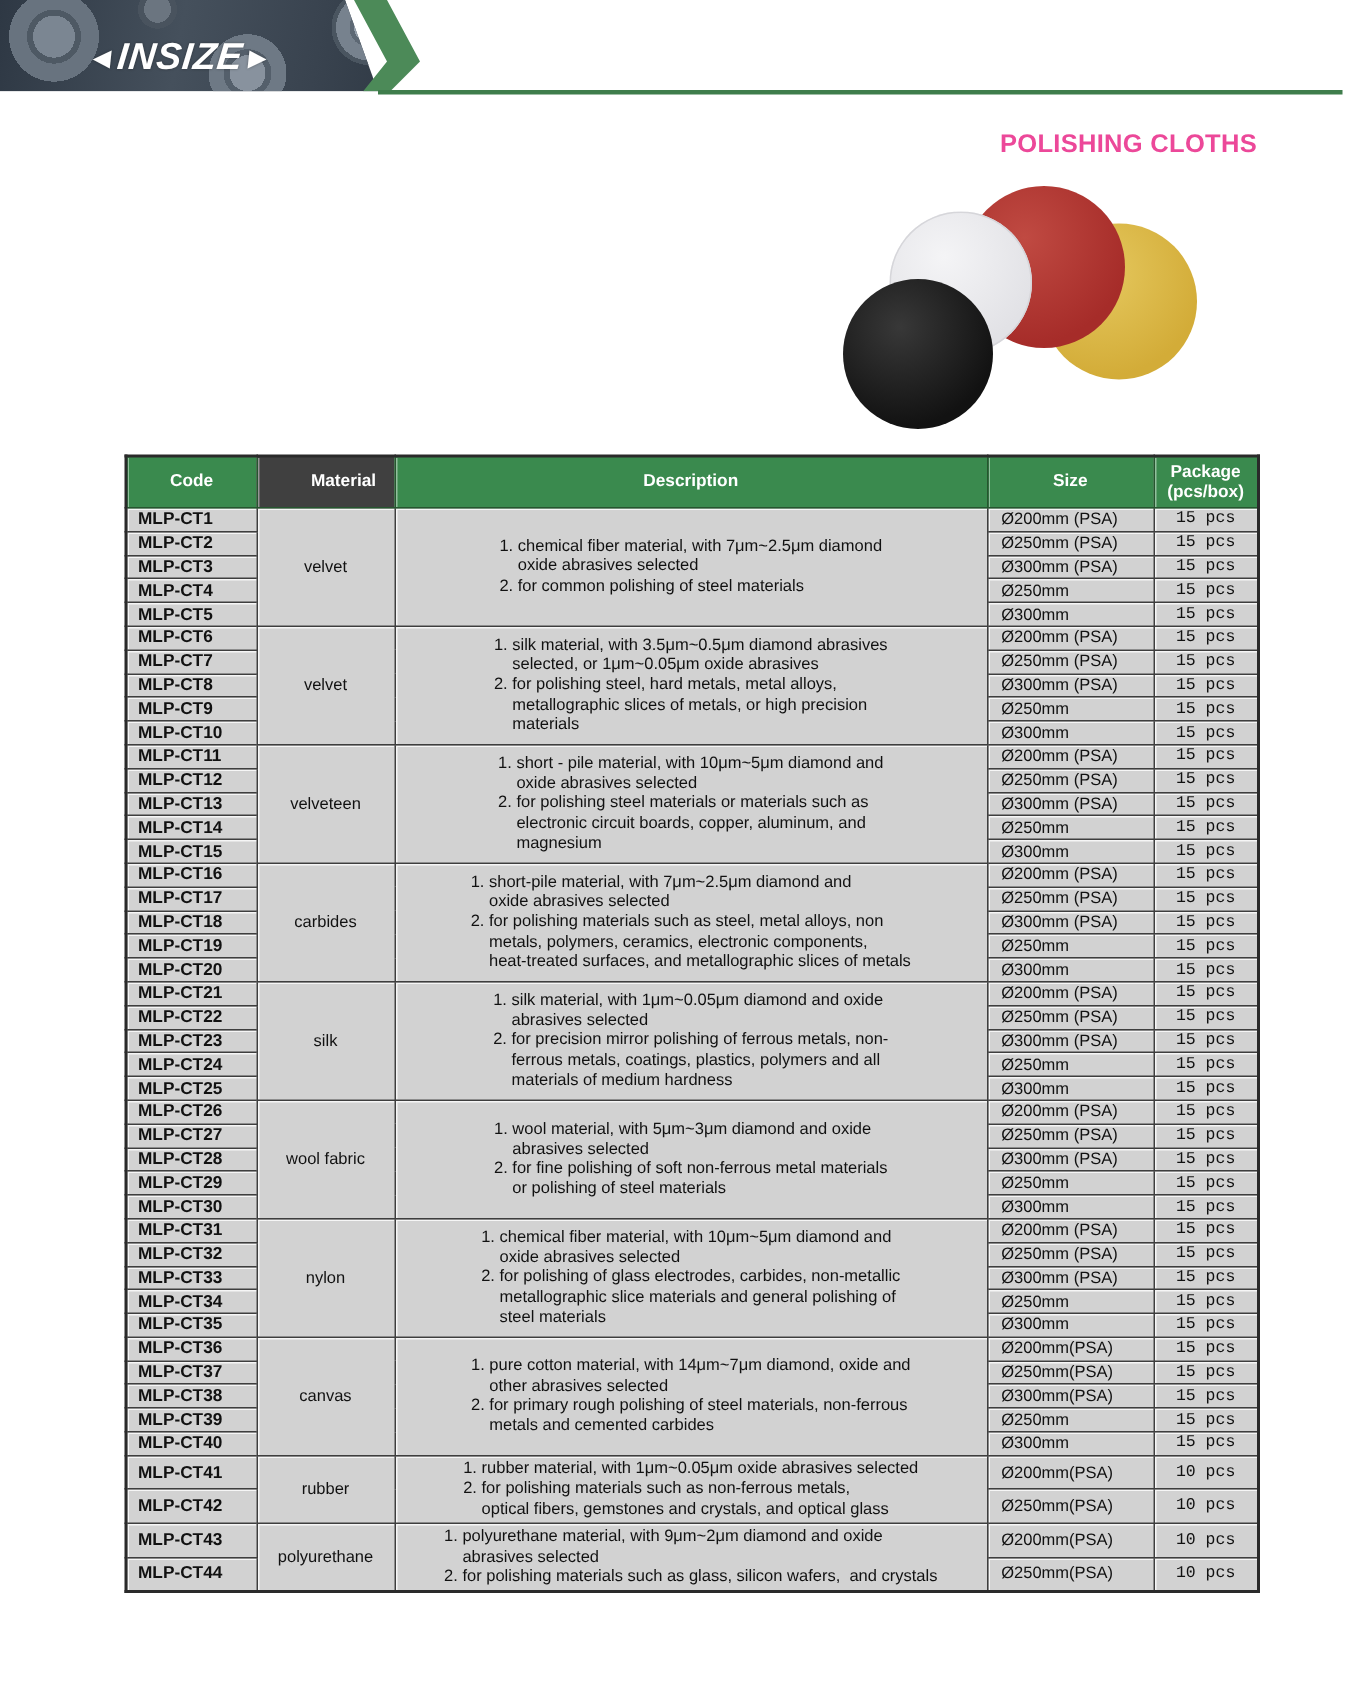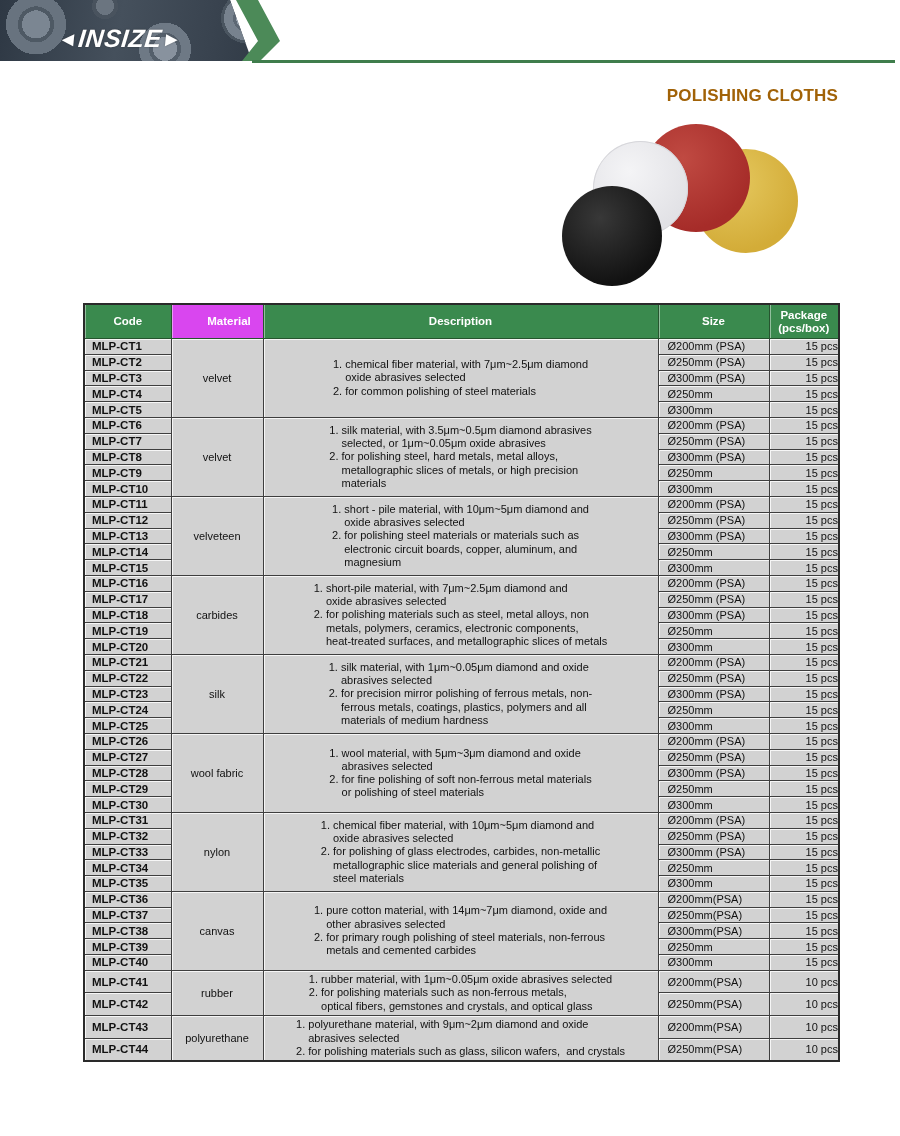--- a/index.html
+++ b/index.html
@@ -25,21 +25,21 @@
   .logo {
     position:absolute; left:58px; top:24px; width:160px;
     color:#fff; font-weight:bold; font-style:italic; font-size:25px;
     letter-spacing:.5px; transform:skewX(-6deg); white-space:nowrap;
     text-shadow:0 0 2px rgba(0,0,0,.35);
   }
   .logo .arr { font-style:normal; font-size:20px; vertical-align:1px; }
   .green-line { position:absolute; left:252px; top:60px; height:3px; width:643px; }
   .page-title {
     position:absolute; right:62px; top:86px; font-size:17px; font-weight:bold;
-    letter-spacing:.2px; color:#a16207;
+    letter-spacing:.2px; color:#ec4899;
   }
   
   .disc { position:absolute; border-radius:50%; }
   .disc.yellow { left:694px; top:149px; width:104px; height:104px; z-index:1; }
   .disc.red    { left:642px; top:124px; width:108px; height:108px; z-index:2; }
   .disc.white  { left:593px; top:141px; width:95px;  height:95px;  z-index:3; box-shadow:inset 0 0 0 1px #d6d6da; }
   .disc.black  { left:562px; top:186px; width:100px; height:100px; z-index:4; }
   
   .bullets { position:absolute; left:88px; top:243px; font-size:11.5px; line-height:15px; }
   .bullet-row { display:flex; align-items:center; }
@@ -59,21 +59,21 @@
     background:#d2d2d2; border:1px solid #3e3e3e; padding:0;
     box-shadow:inset 1px 1px 0 rgba(255,255,255,.8);
     font-size:11px; height:14.8px; vertical-align:middle;
   }
   .catalog tr.tall td { height:21.6px; }
   td.code { font-weight:bold; padding-left:7px; font-size:11.5px;margin-top:36px; }
   td.material { text-align:center; }
   td.desc {}
   .desc-inner { white-space:pre; width:fit-content; margin:0 auto; line-height:13.2px; font-size:11px; }
   td.size { padding-left:9px; }
-  td.pkg { text-align:right; }
+  td.pkg { text-align:center;font-family:Liberation Mono, monospace; }
   .pre { white-space:pre-line; }
 </style>
 </head>
 <body>
 
 <div class="page">
 
   <div class="photo"></div>
   <div class="chevron" style="background: rgb(76, 138, 88);"></div>
   <div class="logo"><span class="arr">◄</span><span>INSIZE</span><span class="arr">►</span></div>
@@ -93,21 +93,21 @@
     <colgroup>
       <col style="width:87px">
         <col style="width:92px">
         <col style="width:395px">
         <col style="width:111px">
         <col style="width:70px">
     </colgroup>
     <thead>
       <tr>
         <th style="background: rgb(58, 138, 78);">Code</th>
-        <th style="background: #d946ef; padding-left: 24px;">Material</th>
+        <th style="background: #404040; padding-left: 24px;">Material</th>
         <th style="background: rgb(58, 138, 78);">Description</th>
         <th style="background: rgb(58, 138, 78);">Size</th>
         <th class="pre" style="background: rgb(58, 138, 78);">Package
 (pcs/box)</th>
       </tr>
     </thead>
     <tbody>
         <tr>
           <td class="code">MLP-CT1</td>
           <td class="material" rowspan="5">velvet</td>

